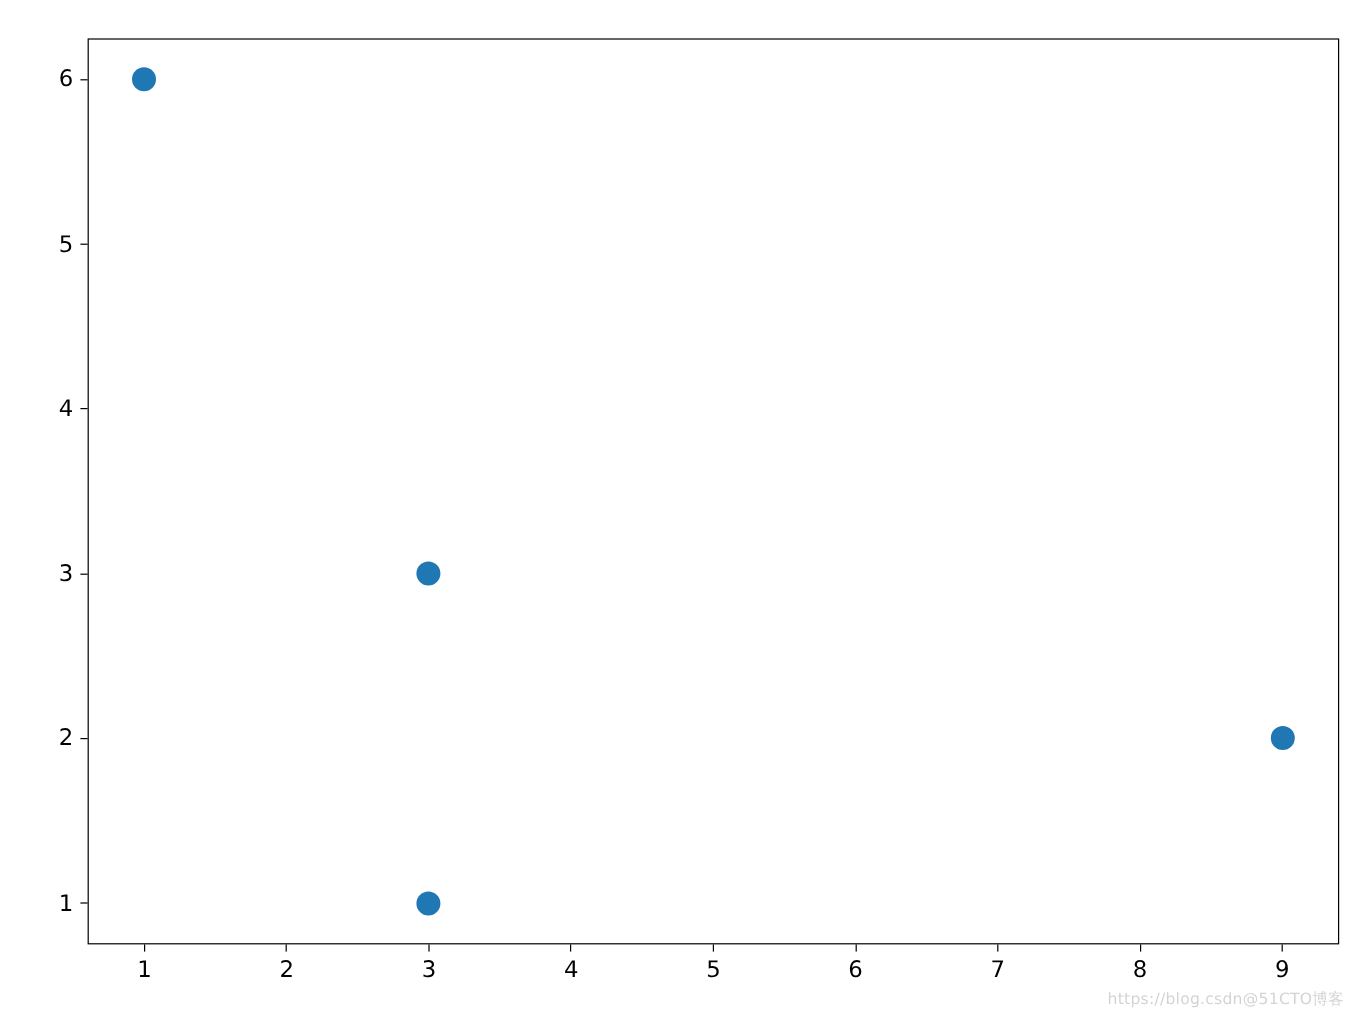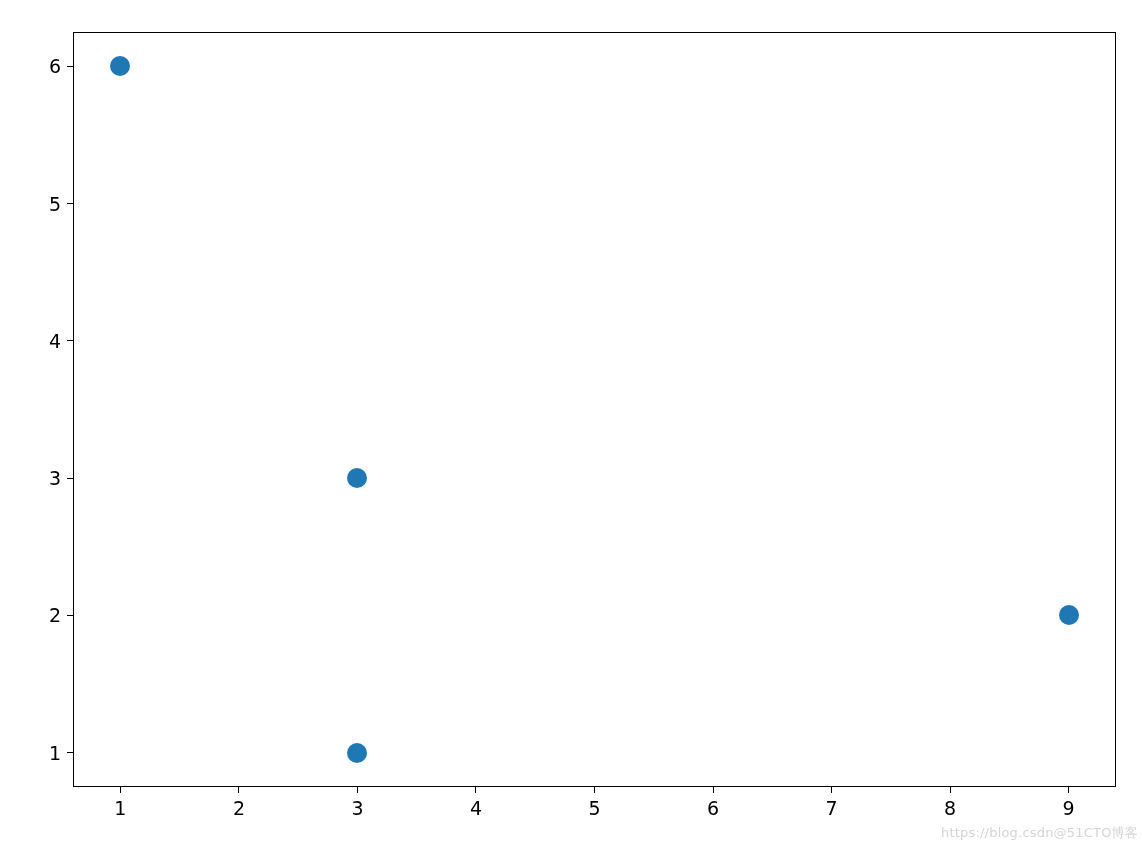--- a/index.html
+++ b/index.html
@@ -94,14 +94,14 @@
       <div class="tick-label-y" style="right: 1081px; top: 203.591px;">5</div>
       <div class="tick-mark-y" style="left: 67px; top: 65.8182px;"></div>
       <div class="tick-label-y" style="right: 1081px; top: 66.3182px;">6</div>
     </div>
   <div id="points-layer">
       <div class="data-point" style="left: 120.409px; top: 66.3182px; width: 20px; height: 20px; background: rgb(31, 119, 180);"></div>
       <div class="data-point" style="left: 357.455px; top: 478.136px; width: 20px; height: 20px; background: rgb(31, 119, 180);"></div>
       <div class="data-point" style="left: 357.455px; top: 752.682px; width: 20px; height: 20px; background: rgb(31, 119, 180);"></div>
       <div class="data-point" style="left: 1068.59px; top: 615.409px; width: 20px; height: 20px; background: rgb(31, 119, 180);"></div>
     </div>
-  <div class="watermark" style="right:4px; bottom:12px;text-align:center;">https://blog.csdn@51CTO博客</div>
+  <div class="watermark" style="right:22px; bottom:12px;text-align:center;">https://blog.csdn@51CTO博客</div>
 </div>
 
 </body></html>

